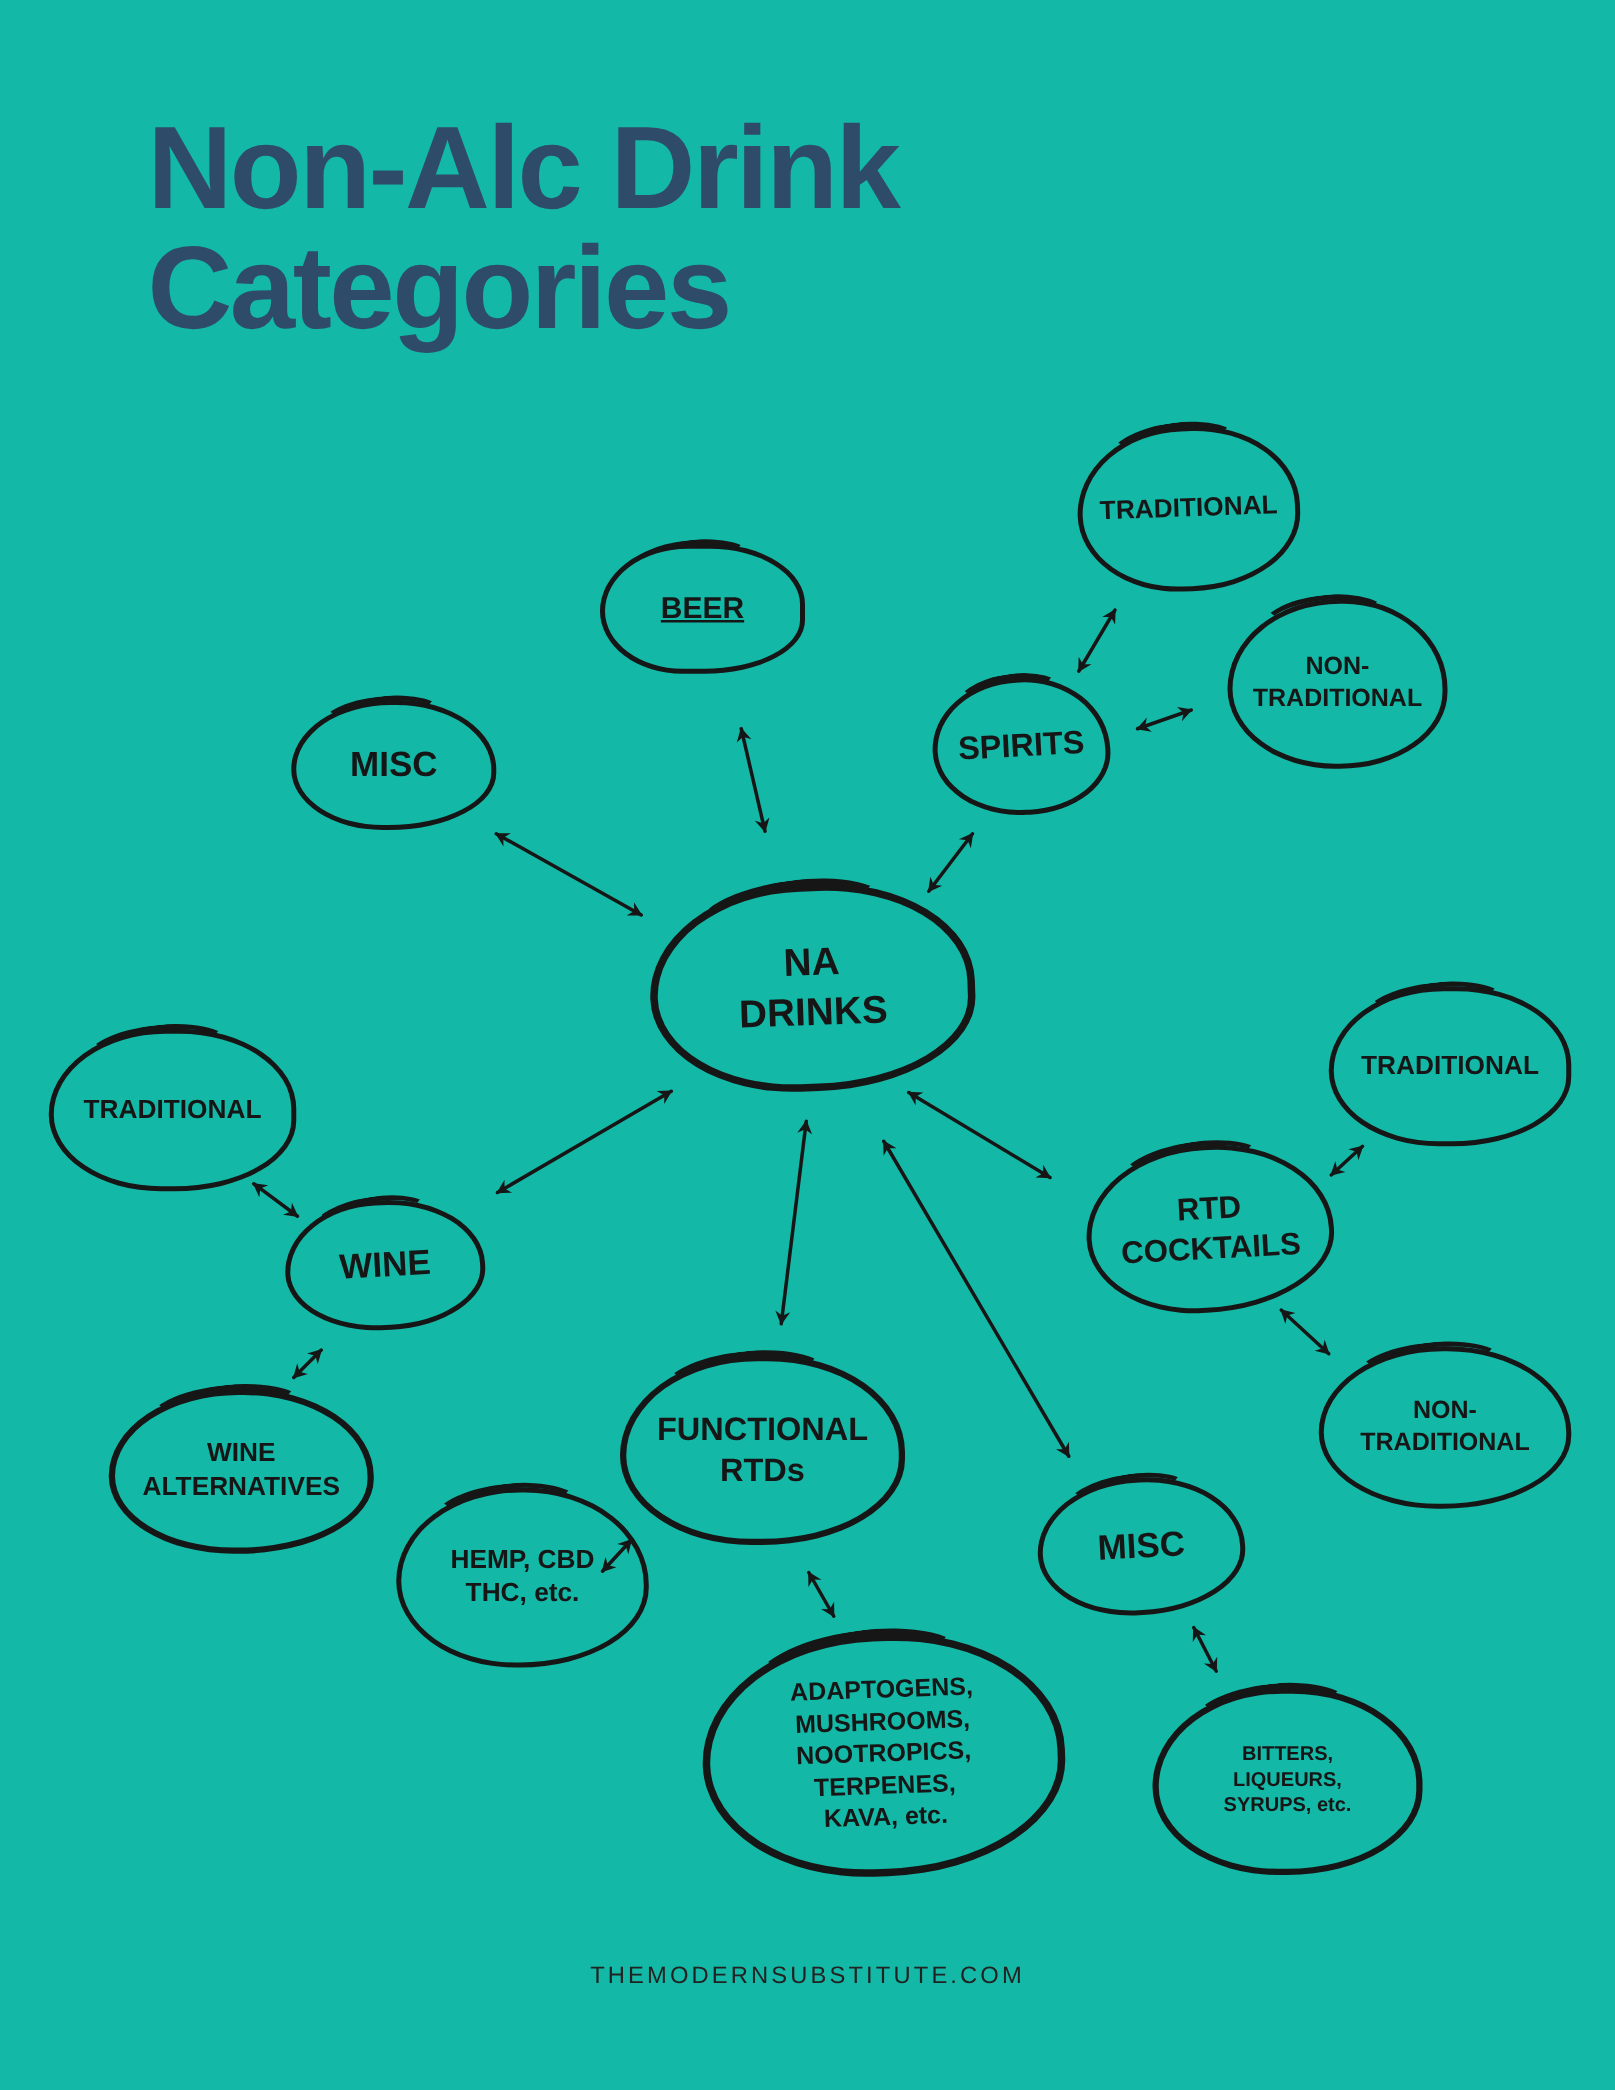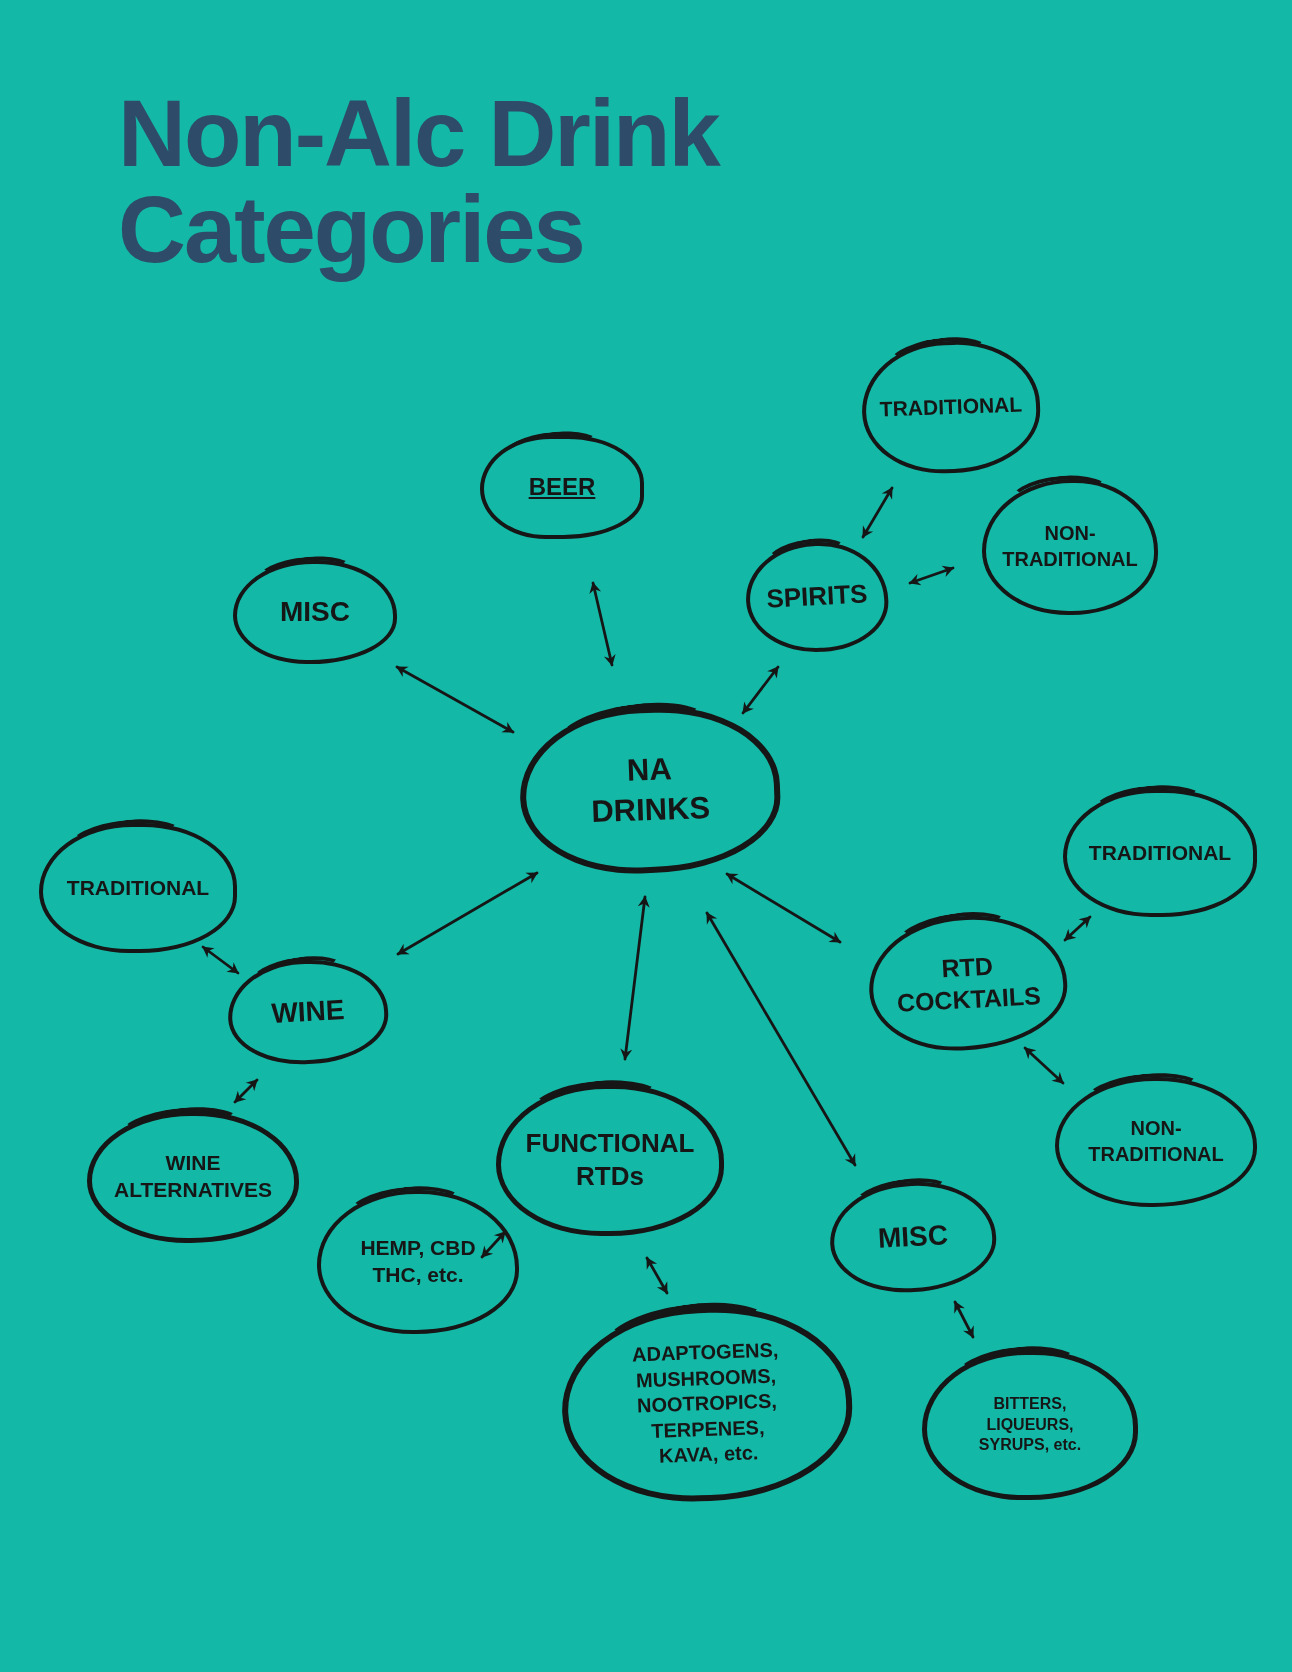--- a/index.html
+++ b/index.html
@@ -157,14 +157,15 @@
   </div>
 
   <div class="bubble" style="left:1055px;top:1077px;width:202px;height:130px;--bw:4px;font-size:20px;border-radius:50% 50% 52% 48%/54% 54% 46% 48%;">
     <span class="label">NON-
 TRADITIONAL</span>
   </div>
 
   <div class="note">
   </div>
 
+  <div class="footer">THEMODERNSUBSTITUTE.COM</div>
 
 </div>
 
 </body></html>

